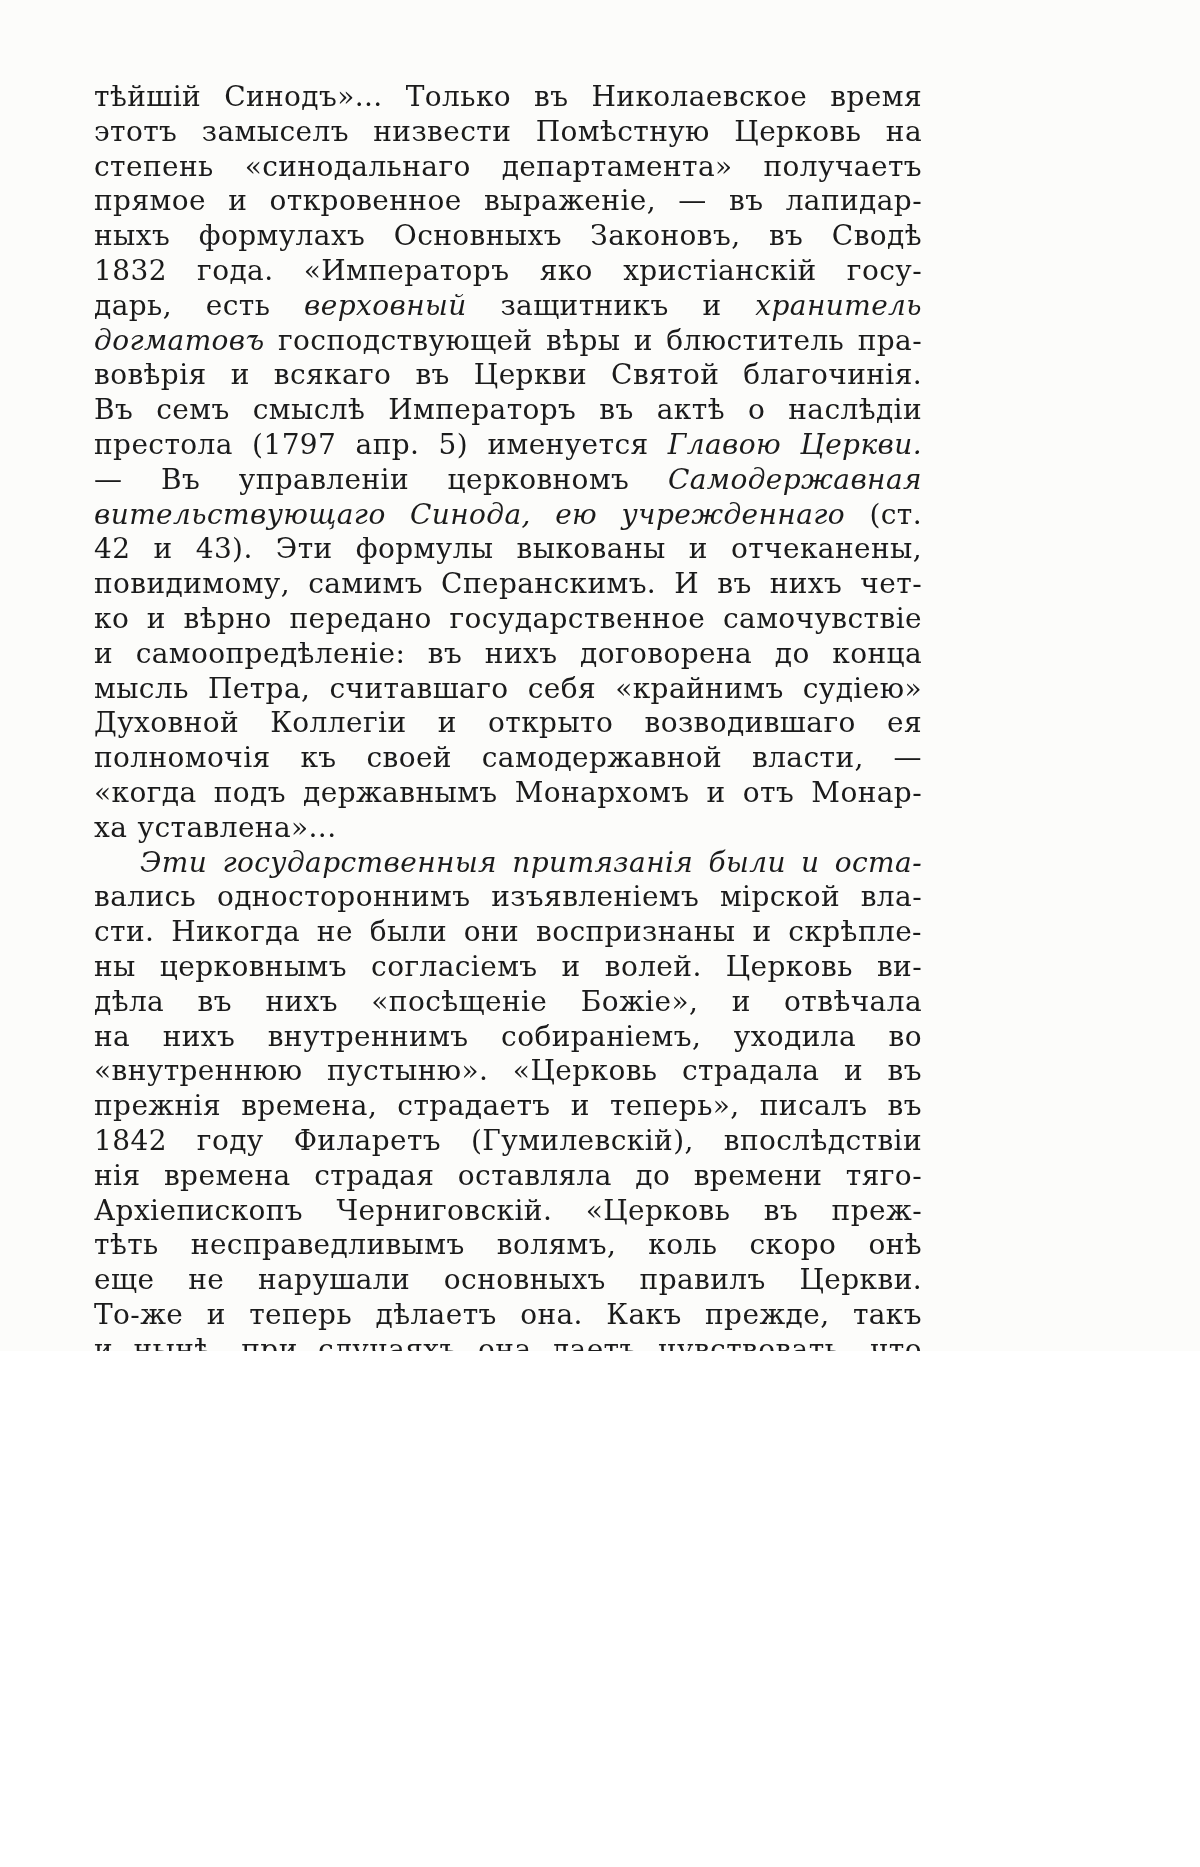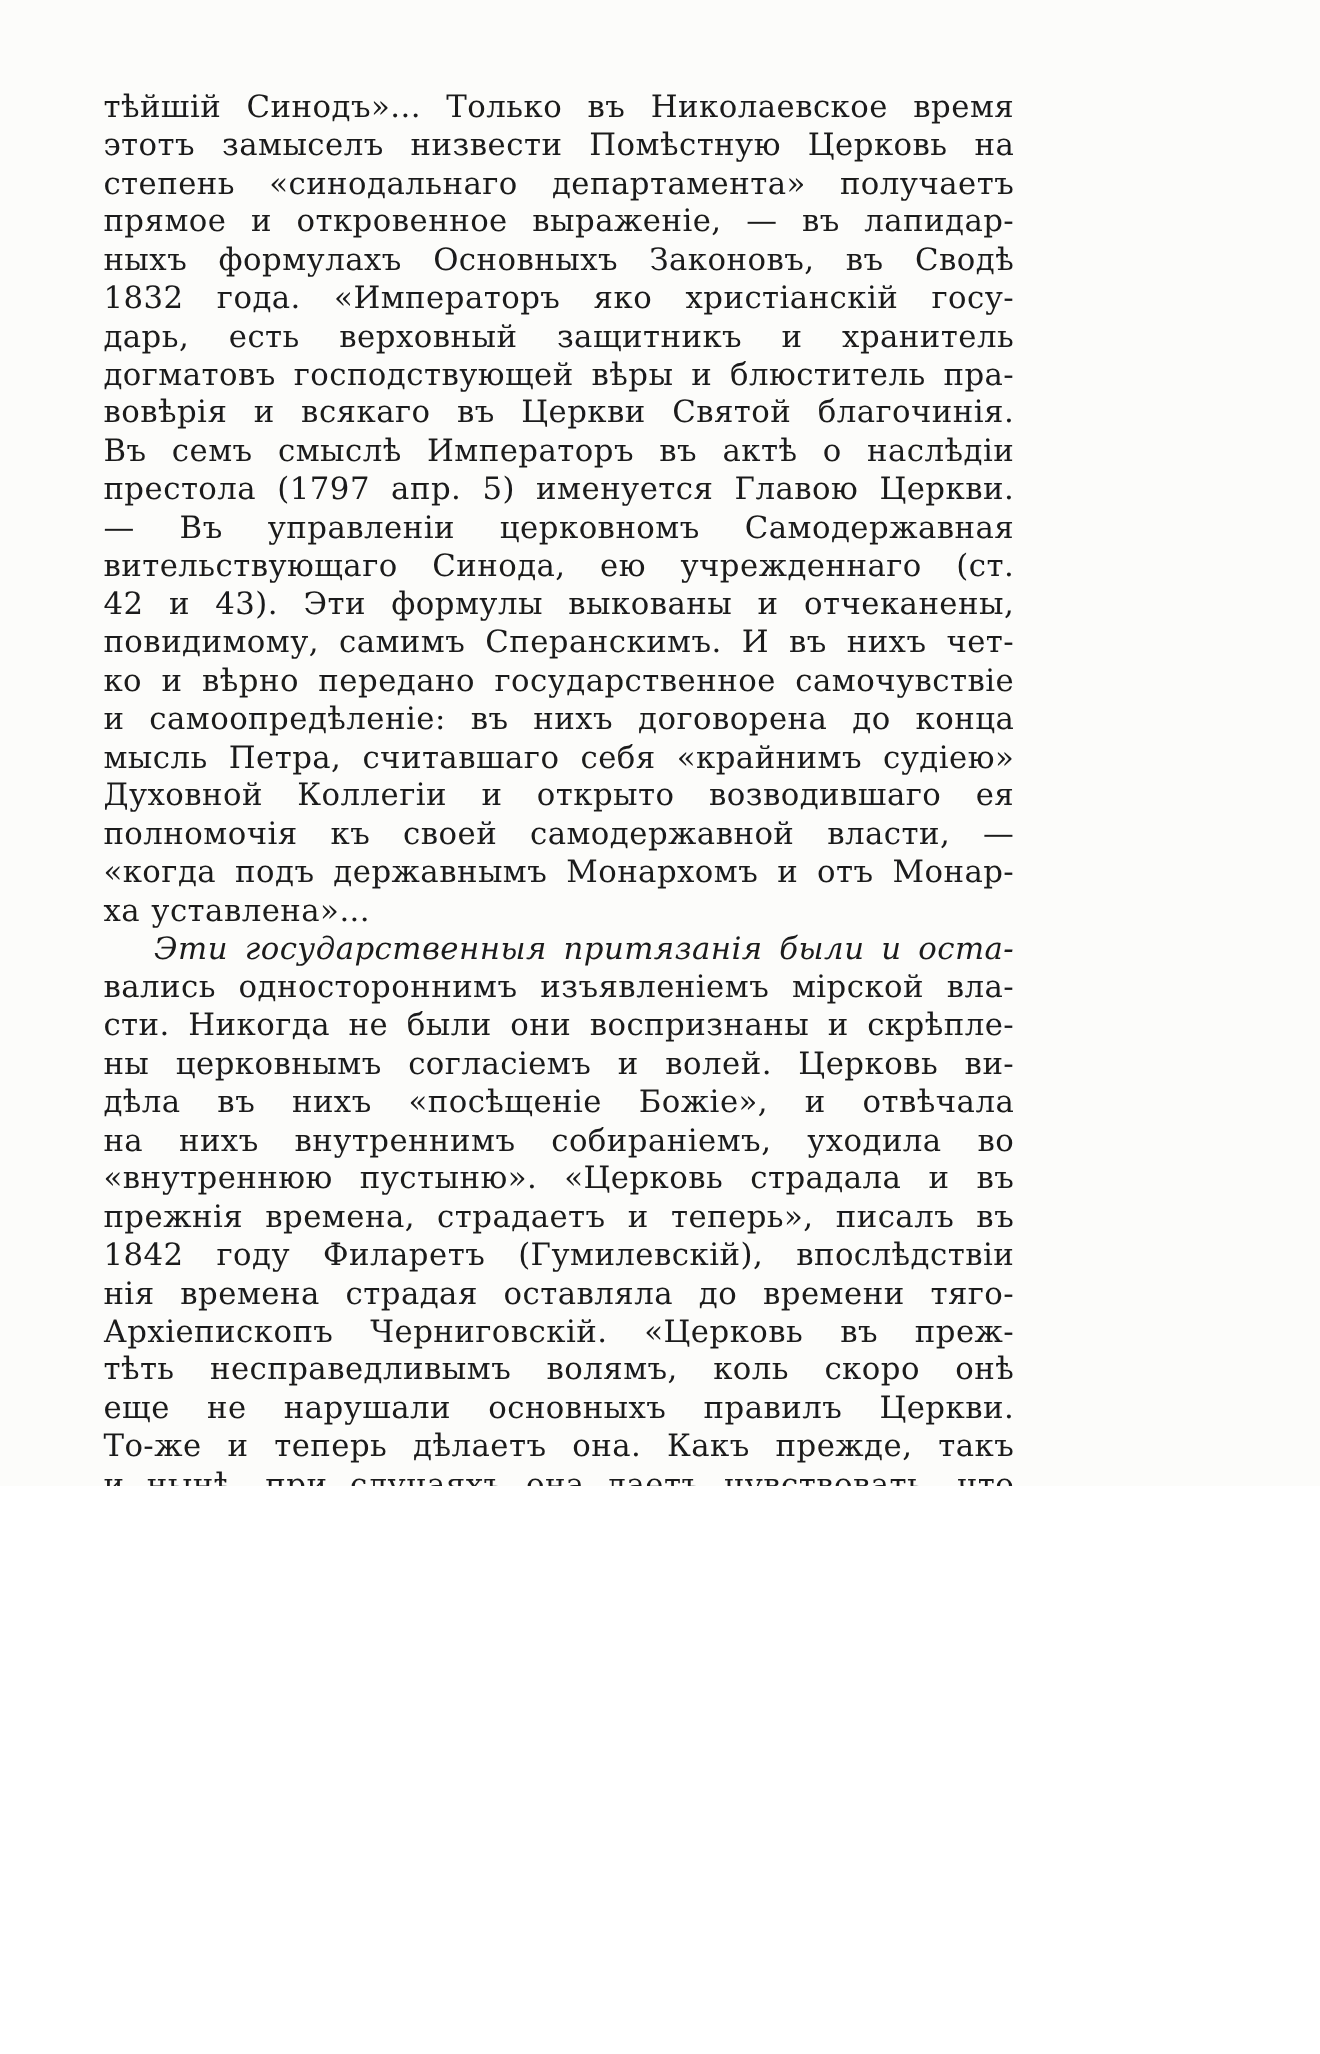--- a/index.html
+++ b/index.html
@@ -34,21 +34,21 @@
     white-space: normal;
   }
 
   .line.indent { padding-left: 46px; font-style: italic; }
 
   .line.nojust {
     text-align: center;
     text-align-last: left;
   }
 
-  .it { }
+  .it { font-style: italic; }
 
   .page-number {
     position: absolute;
     top: 1482px;
     right: 278px;
     font-size: 27px;
     color: #222222;
   }
 
   .watermark {

